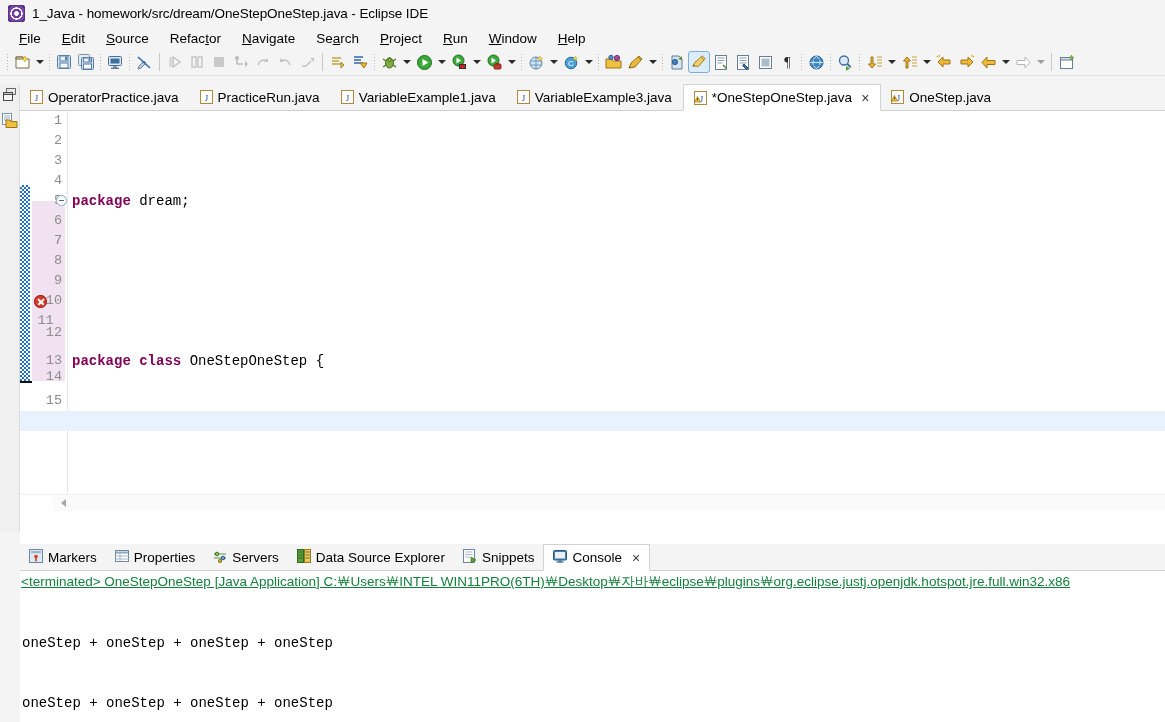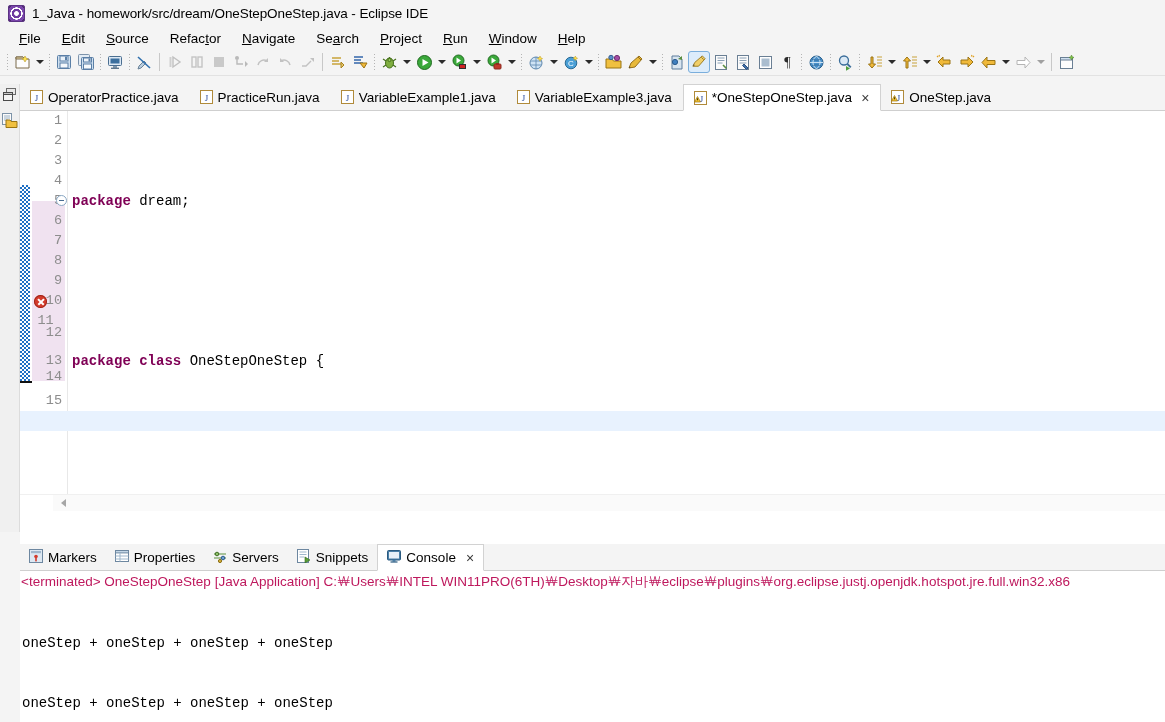--- a/index.html
+++ b/index.html
@@ -153,22 +153,23 @@
   .btab{
     display:flex;align-items:center;gap:5px;padding:0 9px;
     font-size:13.5px;color:#000;white-space:nowrap;cursor:default;
   }
   .btab.active{
     background:#fff;border-left:1px solid #d2d2d2;border-right:1px solid #d2d2d2;
     border-top:1px solid #d2d2d2;border-bottom:1px solid #fff;margin-bottom:-1px;
   }
   .btab .close{font-size:14px;color:#3b3b3b;margin-left:5px;line-height:1;}
   .console-head{
-    height:20px;padding:2px 0 0 1px;font-size:13.5px;color:#be185d;white-space:nowrap;overflow:hidden;
+    height:20px;padding:2px 0 0 1px;font-size:13.5px;color:#15803d;white-space:nowrap;overflow:hidden;
     background:#fff;
+    text-decoration:underline;
   }
   .console-out{
     font-family:"Liberation Mono","DejaVu Sans Mono",monospace;
     font-size:14px;line-height:20px;color:#000;white-space:pre;padding-left:2px;
     background:#fff;overflow:hidden;height:142px;
   }
 </style>
 </head>
 <body>
 
@@ -651,20 +652,30 @@
           <svg width="14" height="14" viewBox="0 0 14 14">
               <path d="M1 5h12M1 9h12" stroke="#5a8f3f" stroke-width="1.2"></path>
               <circle cx="4" cy="5" r="1.8" fill="#8fc06a" stroke="#3f6f24"></circle>
               <circle cx="10" cy="9" r="1.8" fill="#6fa0d0" stroke="#2a5a8c"></circle>
               <circle cx="7" cy="12" r="1.6" fill="#d8b23a" stroke="#8a6e14"></circle>
             </svg>
         </span>
         <span>Servers</span>
       </div>
 
+      <div class="btab">
+        <span>
+          <svg width="14" height="14" viewBox="0 0 14 14">
+              <rect x="0.5" y="0.5" width="6" height="13" fill="#5a9e3a" stroke="#2f6a18"></rect>
+              <rect x="7.5" y="0.5" width="6" height="13" fill="#e8c85a" stroke="#9a7a18"></rect>
+              <path d="M1.5 3h4M1.5 6h4M1.5 9h4M8.5 3h4M8.5 6h4M8.5 9h4" stroke="#2f4f2f" stroke-width=".7"></path>
+            </svg>
+        </span>
+        <span>Data Source Explorer</span>
+      </div>
 
       <div class="btab">
         <span>
           <svg width="14" height="14" viewBox="0 0 14 14">
               <rect x="0.5" y="0.5" width="11" height="13" fill="#fff" stroke="#6d87a0"></rect>
               <path d="M2.5 3h7M2.5 5.5h7M2.5 8h5" stroke="#9fb7cc"></path>
               <path d="M8 8l5 3-5 3z" fill="#5a9e3a" stroke="#2f6a18" stroke-width=".6"></path>
             </svg>
         </span>
         <span>Snippets</span>

